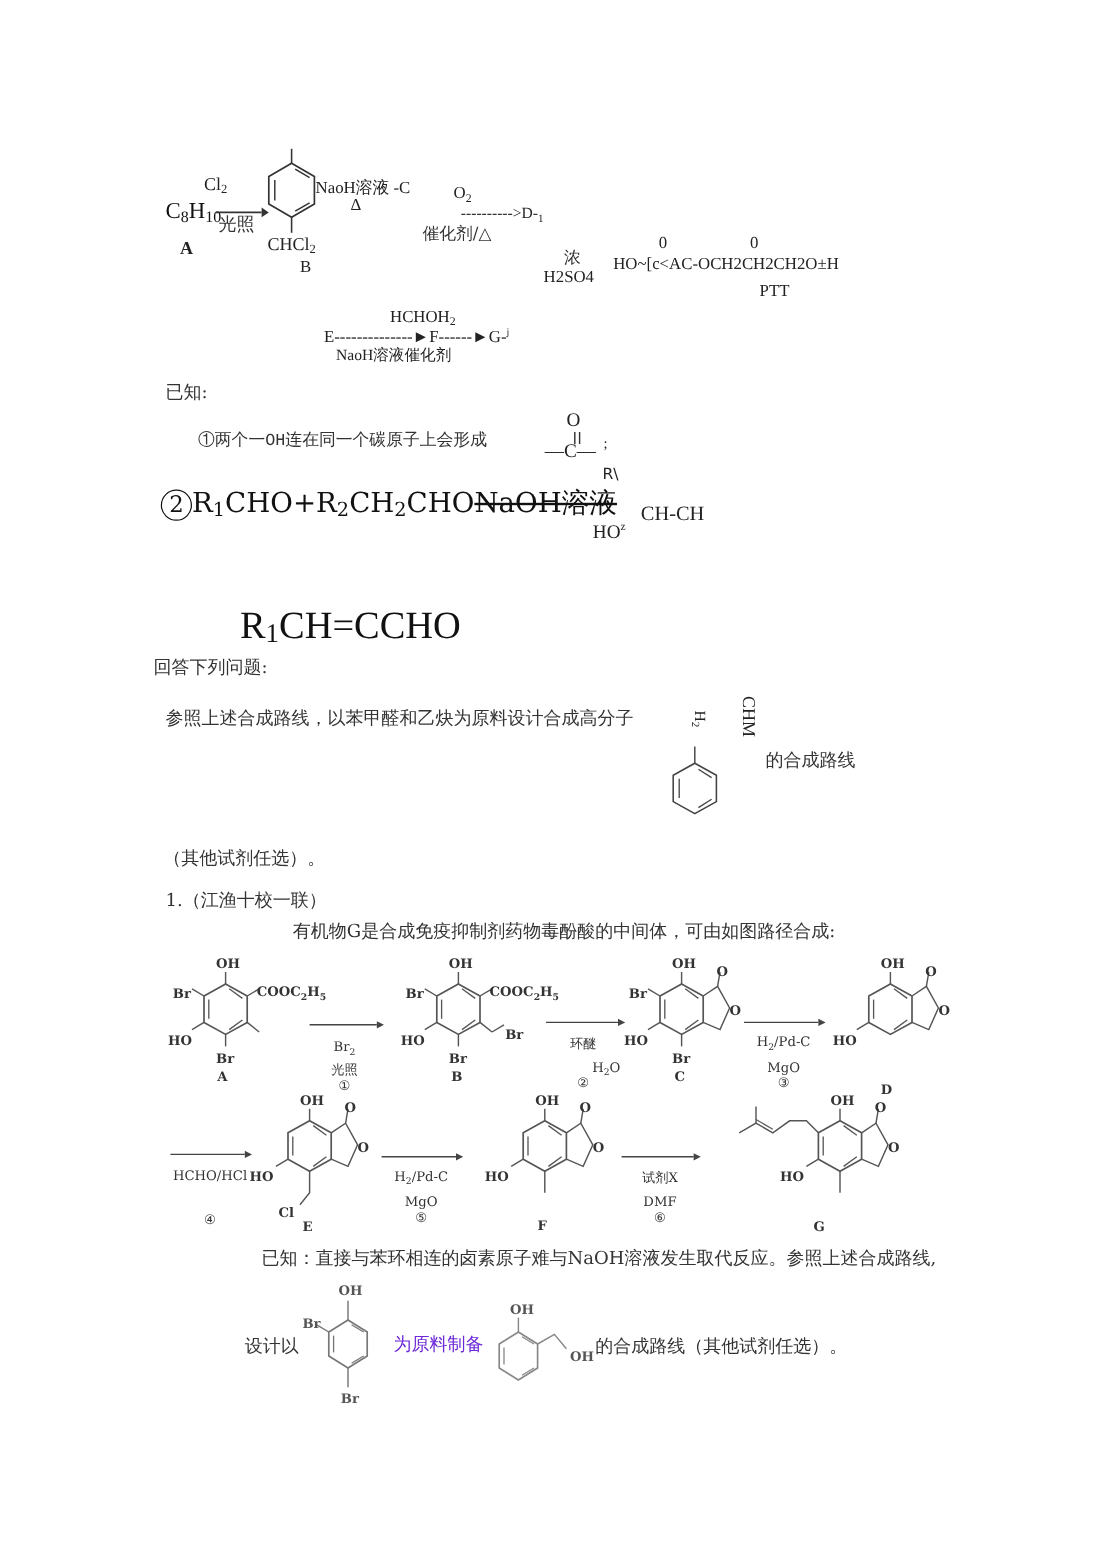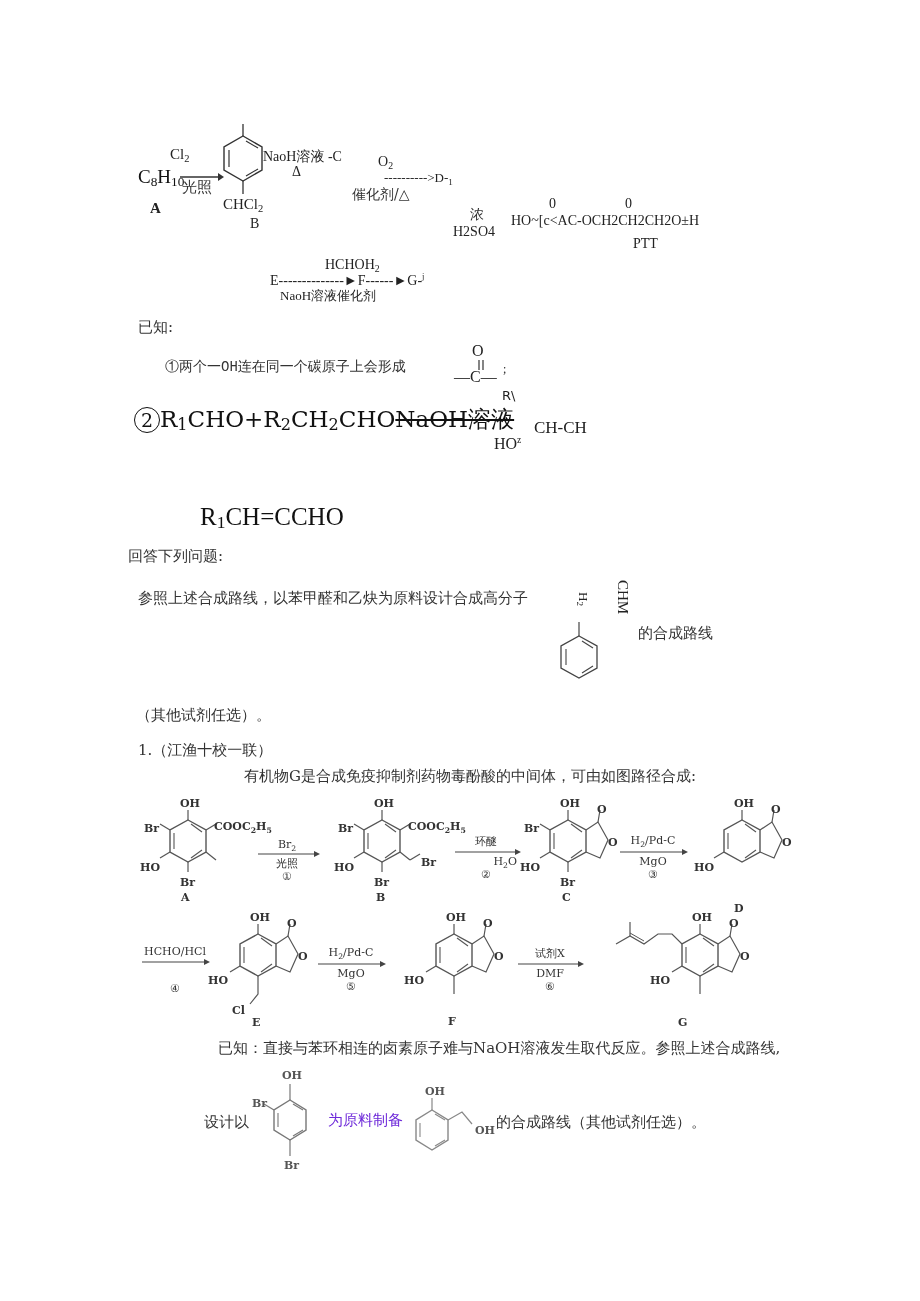--- a/index.html
+++ b/index.html
@@ -10,21 +10,21 @@
   .sans { font-family: "DejaVu Sans", "Liberation Sans", sans-serif; }
   .cn { font-size: 15px; color: #333; }
   sub { font-size: 70%; vertical-align: -3px; }
   sup { font-size: 60%; }
   .big { font-size: 21px; color: #111; }
   .huge { font-size: 23px; color: #111; }
   svg { position: absolute; overflow: visible; }
   .strike { text-decoration: line-through; }
   .vert { writing-mode: vertical-rl; }
   .lbl { font-size: 11px; color: #333; font-weight: bold; }
-  .rxn-lbl { font-size: 11px; color: #333; text-align: center; }
+  .rxn-lbl { font-size: 11px; color: #333; text-align: center; margin-top: 28px; }
 </style>
 </head>
 <body>
 
 <div>
 
   <div class="abs serif big" style="left:138px;top:166px;font-size:19px;">C<sub>8</sub>H<sub>10</sub></div>
   <div class="abs serif" style="left:150px;top:200px;font-size:15px;font-weight:bold;">A</div>
 
   <div class="abs serif" style="left:170px;top:146px;font-size:15px;">Cl<sub>2</sub></div>
@@ -72,21 +72,21 @@
 </svg>
 <div class="abs serif" style="left:454px;top:368px;font-size:16px;">—C—</div>
 <div class="abs serif" style="left:503px;top:362px;font-size:12px;">;</div>
 <div class="abs sans" style="left:502px;top:388px;font-size:13px;">R\</div>
 
 <div class="abs huge" style="left:134px;top:404px;">
   <span style="border:1.5px solid #111;border-radius:50%;display:inline-block;width:24px;height:24px;line-height:24px;text-align:center;font-size:19px;">2</span><span>R<sub>1</sub>CHO+R<sub>2</sub>CH<sub>2</sub>CHO</span><span class="strike">NaOH溶液</span>
 </div>
 <div class="abs serif" style="left:534px;top:418px;font-size:17px;">CH-CH</div>
 <div class="abs serif" style="left:494px;top:434px;font-size:16px;">HO<sup>z</sup></div>
-<div class="abs serif" style="left:200px;top:503px;font-size:25px;color:#111;">R<sub>1</sub>CH=CCHO</div>
+<div class="abs serif" style="left:200px;top:503px;font-size:32px;color:#111;">R<sub>1</sub>CH=CCHO</div>
 
 <div class="abs cn" style="left:128px;top:547px;">回答下列问题:</div>
 <div class="abs cn" style="left:138px;top:589px;">参照上述合成路线，以苯甲醛和乙炔为原料设计合成高分子</div>
 <div class="abs serif vert" style="left:614px;top:580px;font-size:15px;">CHM</div>
 <div class="abs serif vert" style="left:575px;top:592px;font-size:13px;">H<sub>2</sub></div>
 <svg style="left:556px;top:622px;" width="50" height="70">
   <line x1="23" y1="0" x2="23" y2="14" stroke="#444" stroke-width="1.2"></line>
   <polygon points="23,14 41,24 41,46 23,56 5,46 5,24" fill="none" stroke="#444" stroke-width="1.3"></polygon>
   <line x1="10" y1="27" x2="10" y2="43" stroke="#444" stroke-width="1.1"></line>
   <line x1="26" y1="19" x2="37" y2="26" stroke="#444" stroke-width="1.1"></line>

